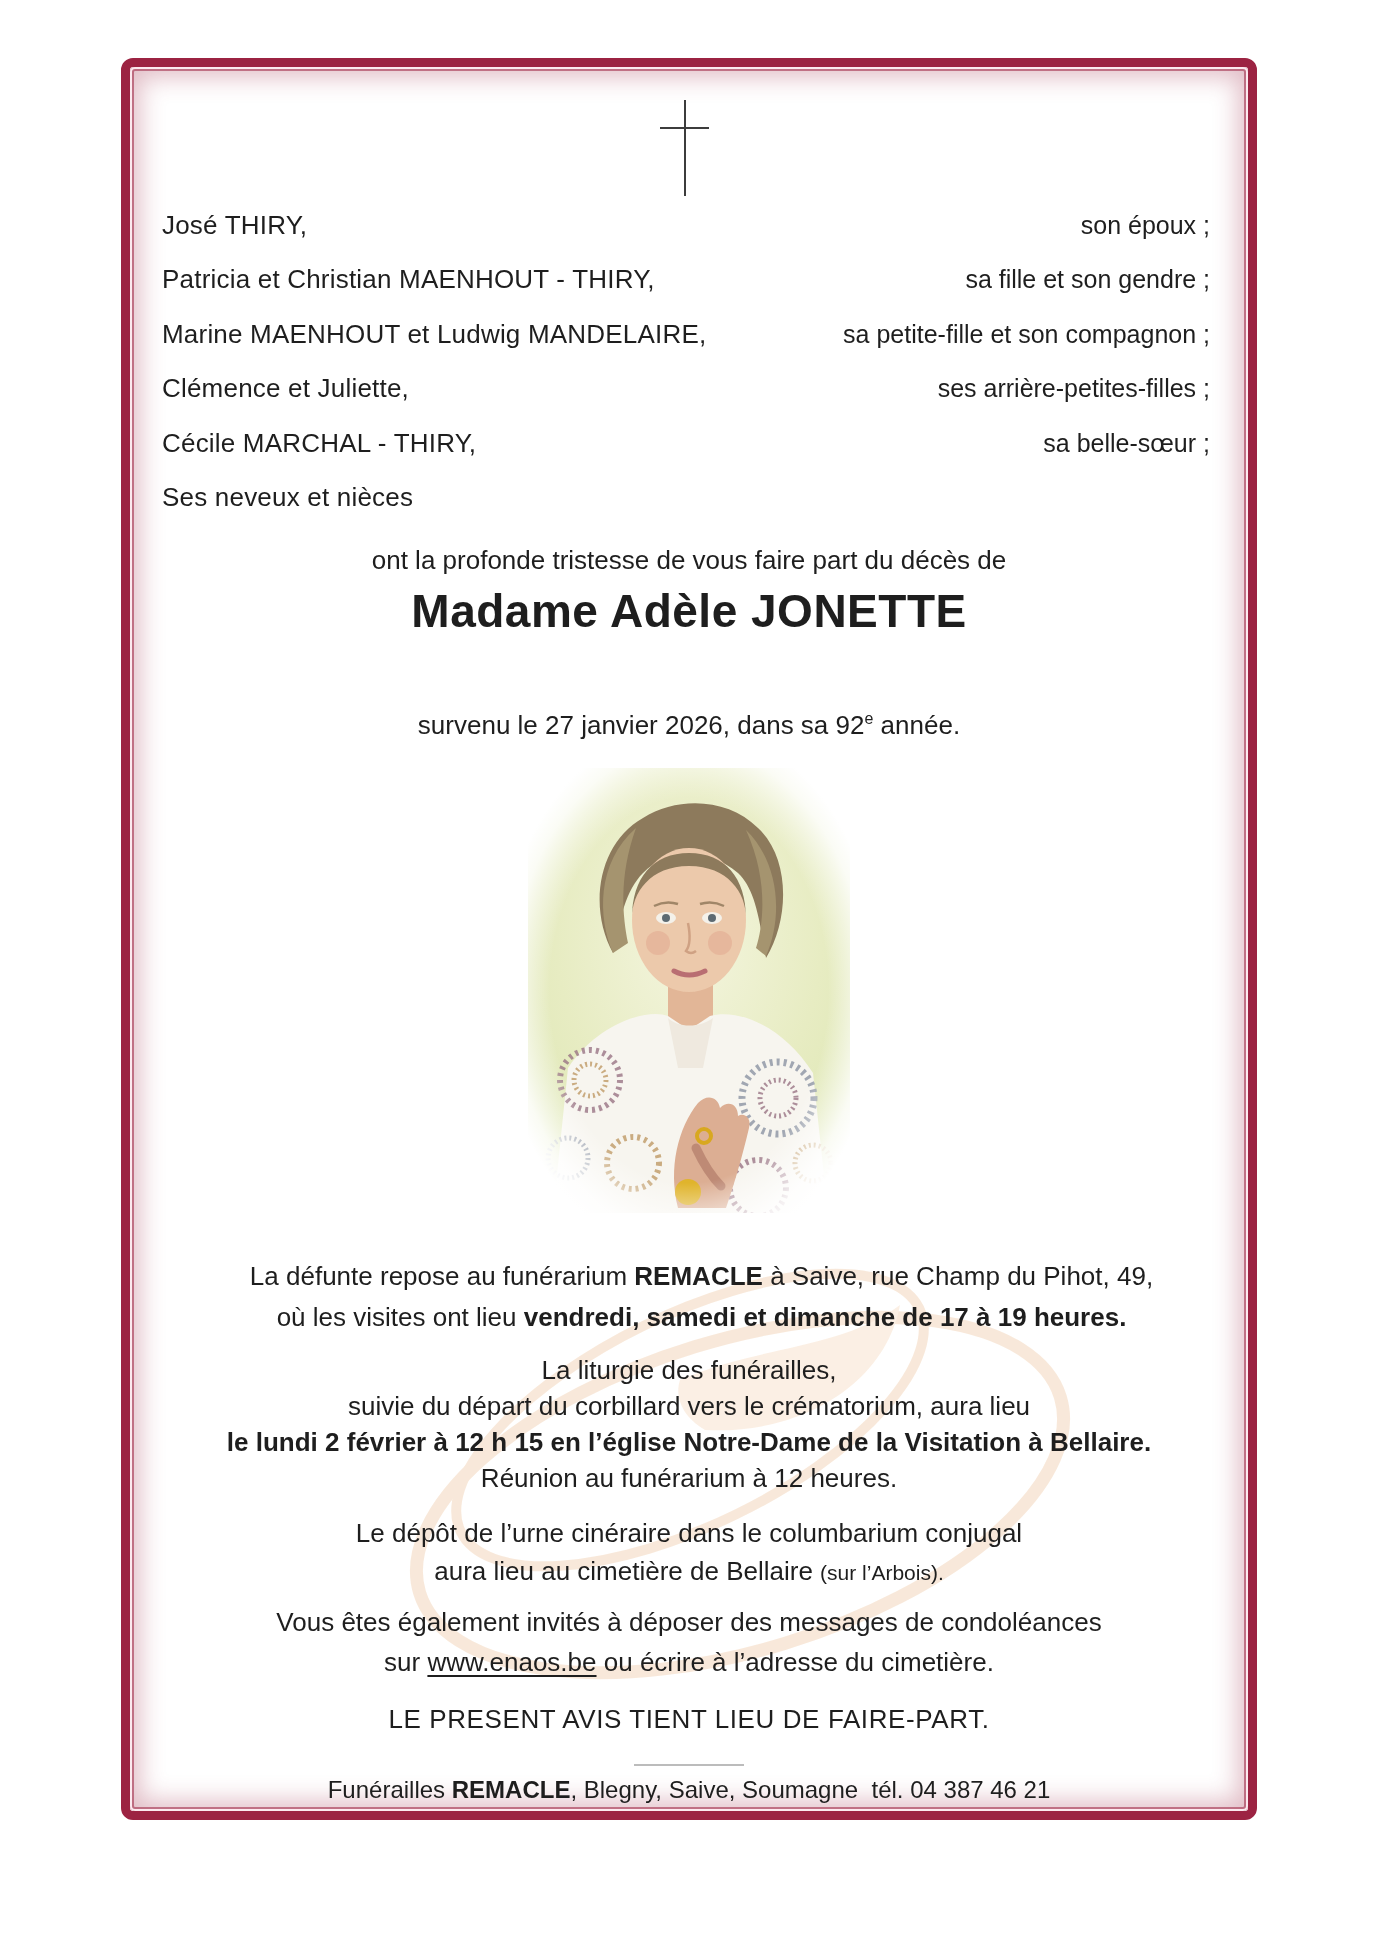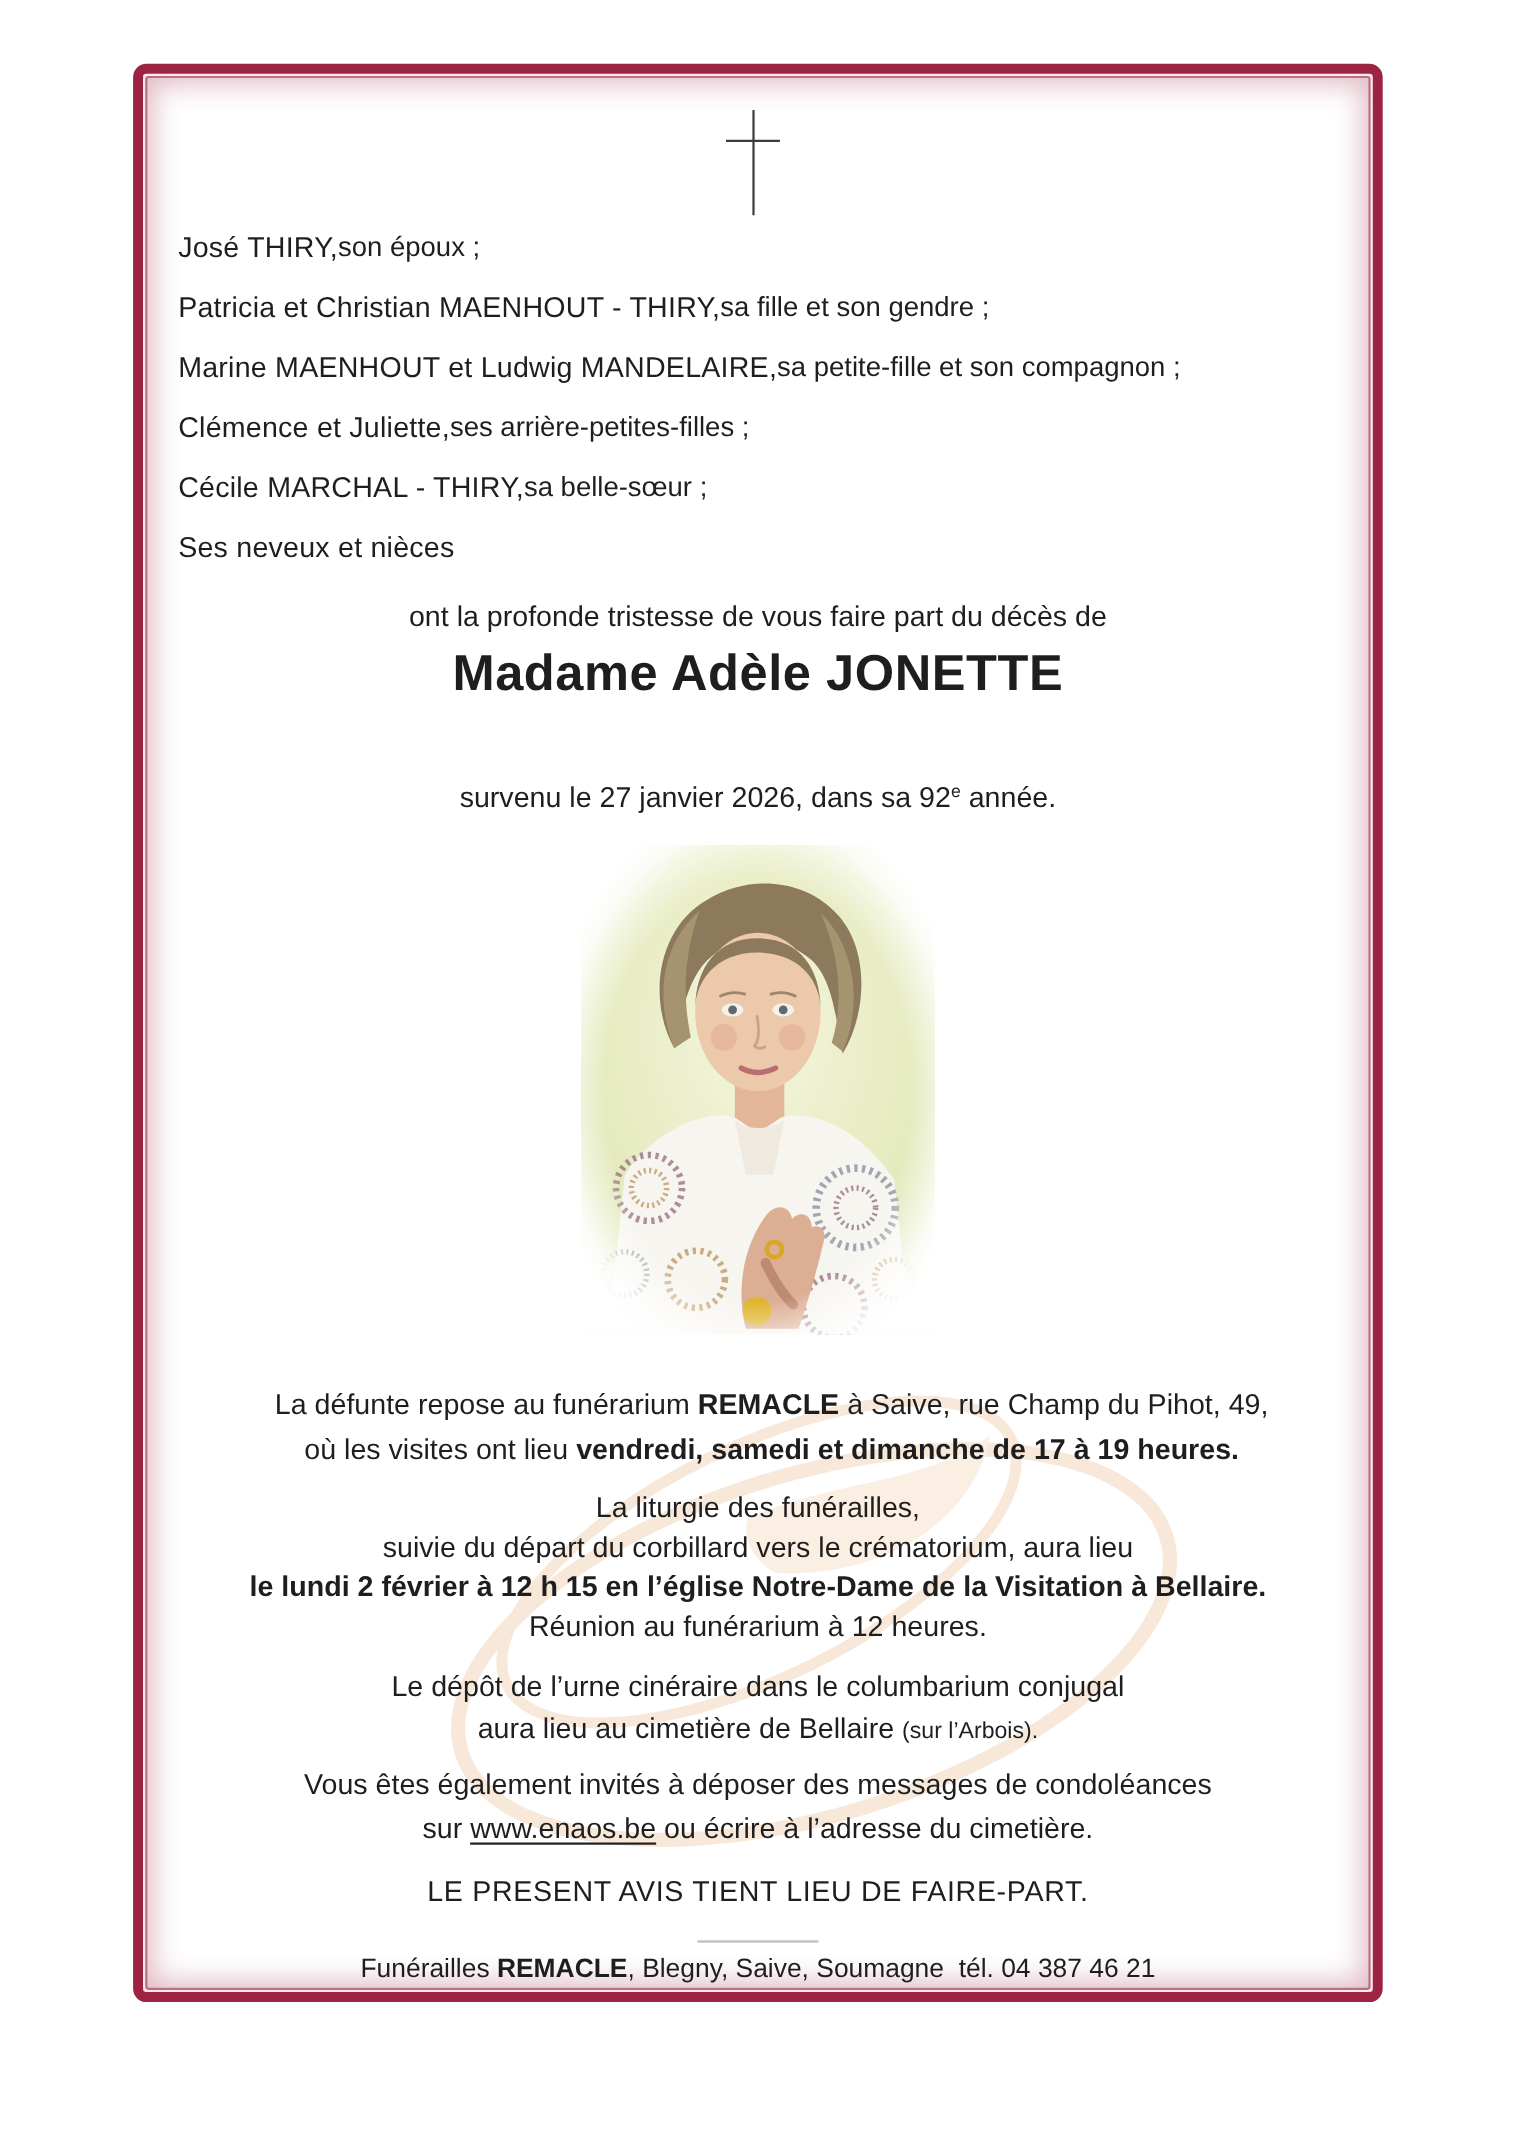--- a/index.html
+++ b/index.html
@@ -23,21 +23,21 @@
     content:"";position:absolute;inset:0;border-radius:5px;
     box-shadow:
       inset 0 0 0 2px rgba(255,240,244,0.95),
       inset 0 0 0 4px rgba(156,35,66,0.55),
       inset 0 0 24px 10px rgba(156,35,66,0.30);
   }
   
   .cross{position:absolute;left:660px;top:100px;width:50px;height:96px;z-index:3;}
   
   .family{position:absolute;left:162px;right:168px;top:198px;z-index:3;}
-  .family-row{height:54.5px;display:flex;align-items:center;}
+  .family-row{height:54.5px;display:flex;justify-content:space-between;align-items:center;}
   .family-name{font-size:26px;letter-spacing:0.2px;}
   .family-relation{font-size:25px;text-align:right;}
   
   .centered{position:absolute;left:130px;right:130px;text-align:center;z-index:3;}
   .intro{top:545px;font-size:26px;}
   .deceased{top:584px;font-size:46px;font-weight:bold;letter-spacing:0.5px;}
   .spouse{top:654px;font-size:38px;}
   .death{top:710px;font-size:26px;}
   .death sup{font-size:16px;}
   

